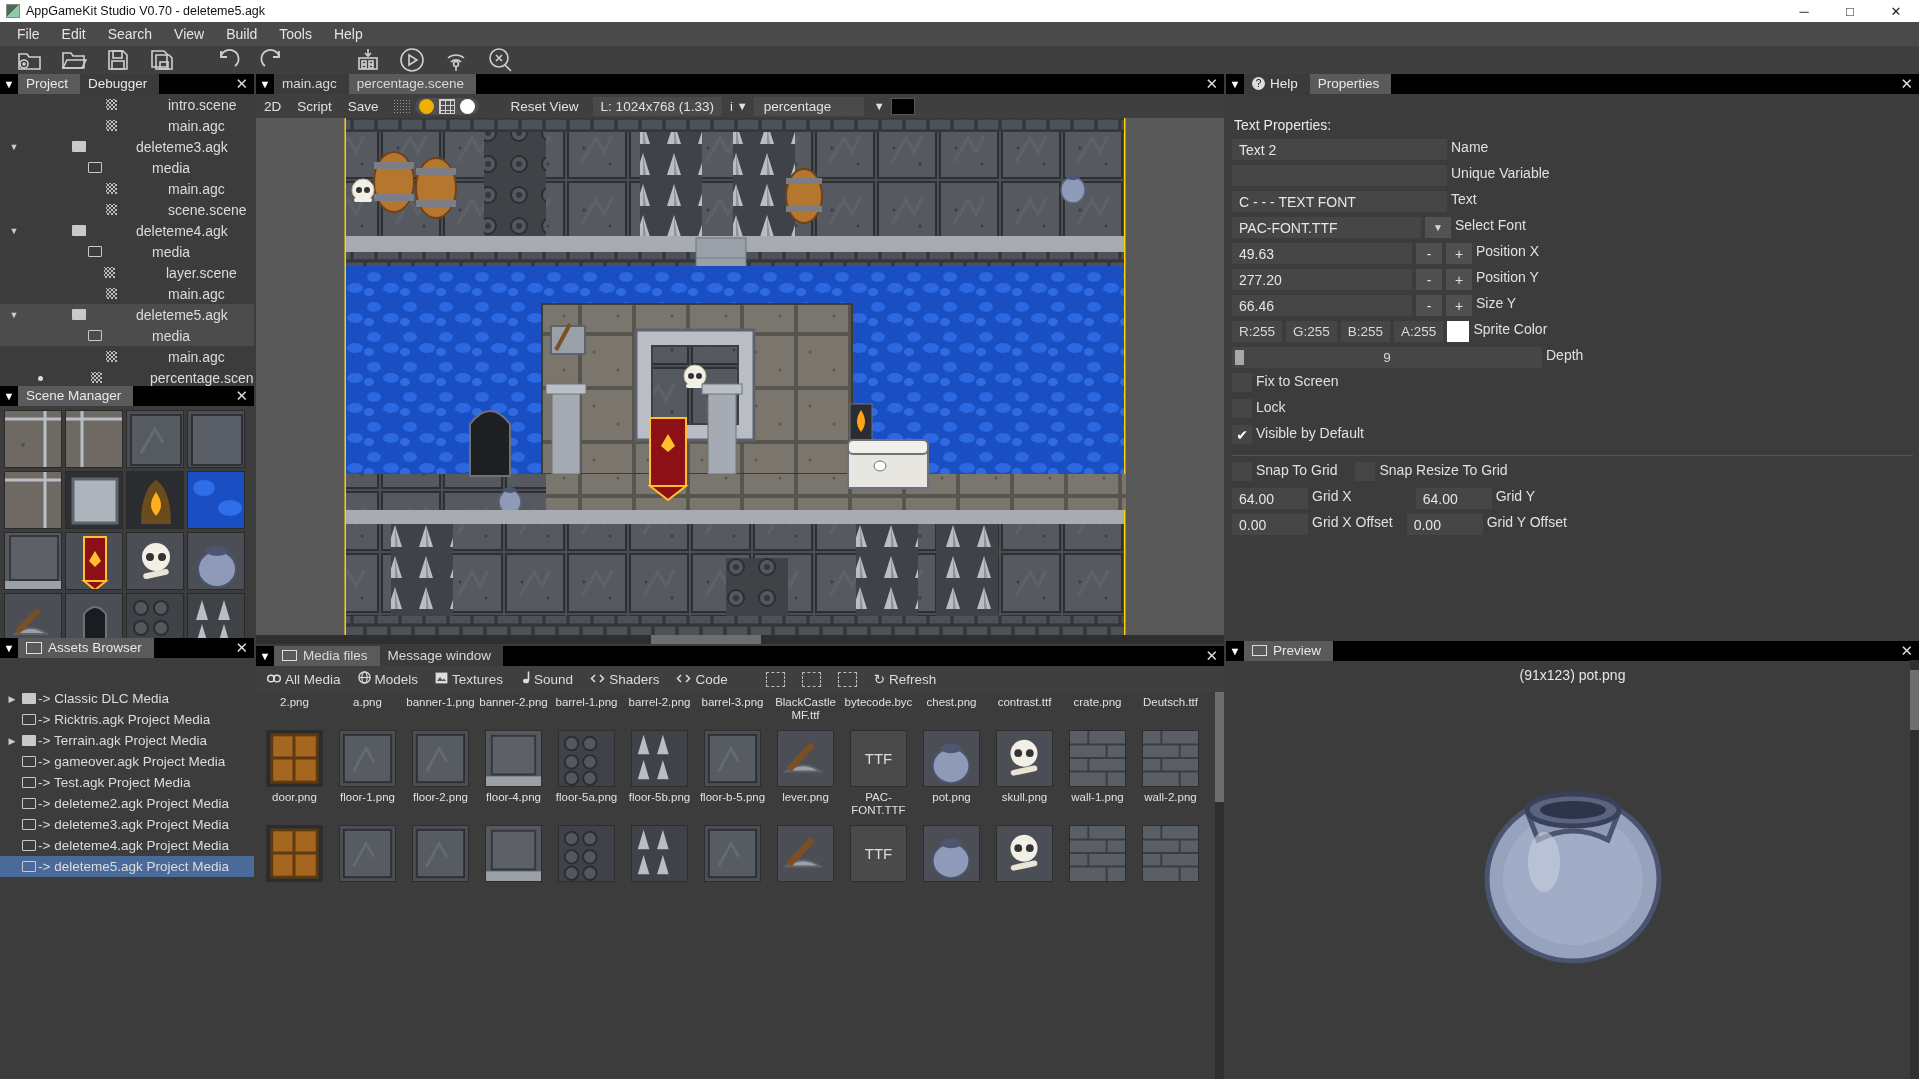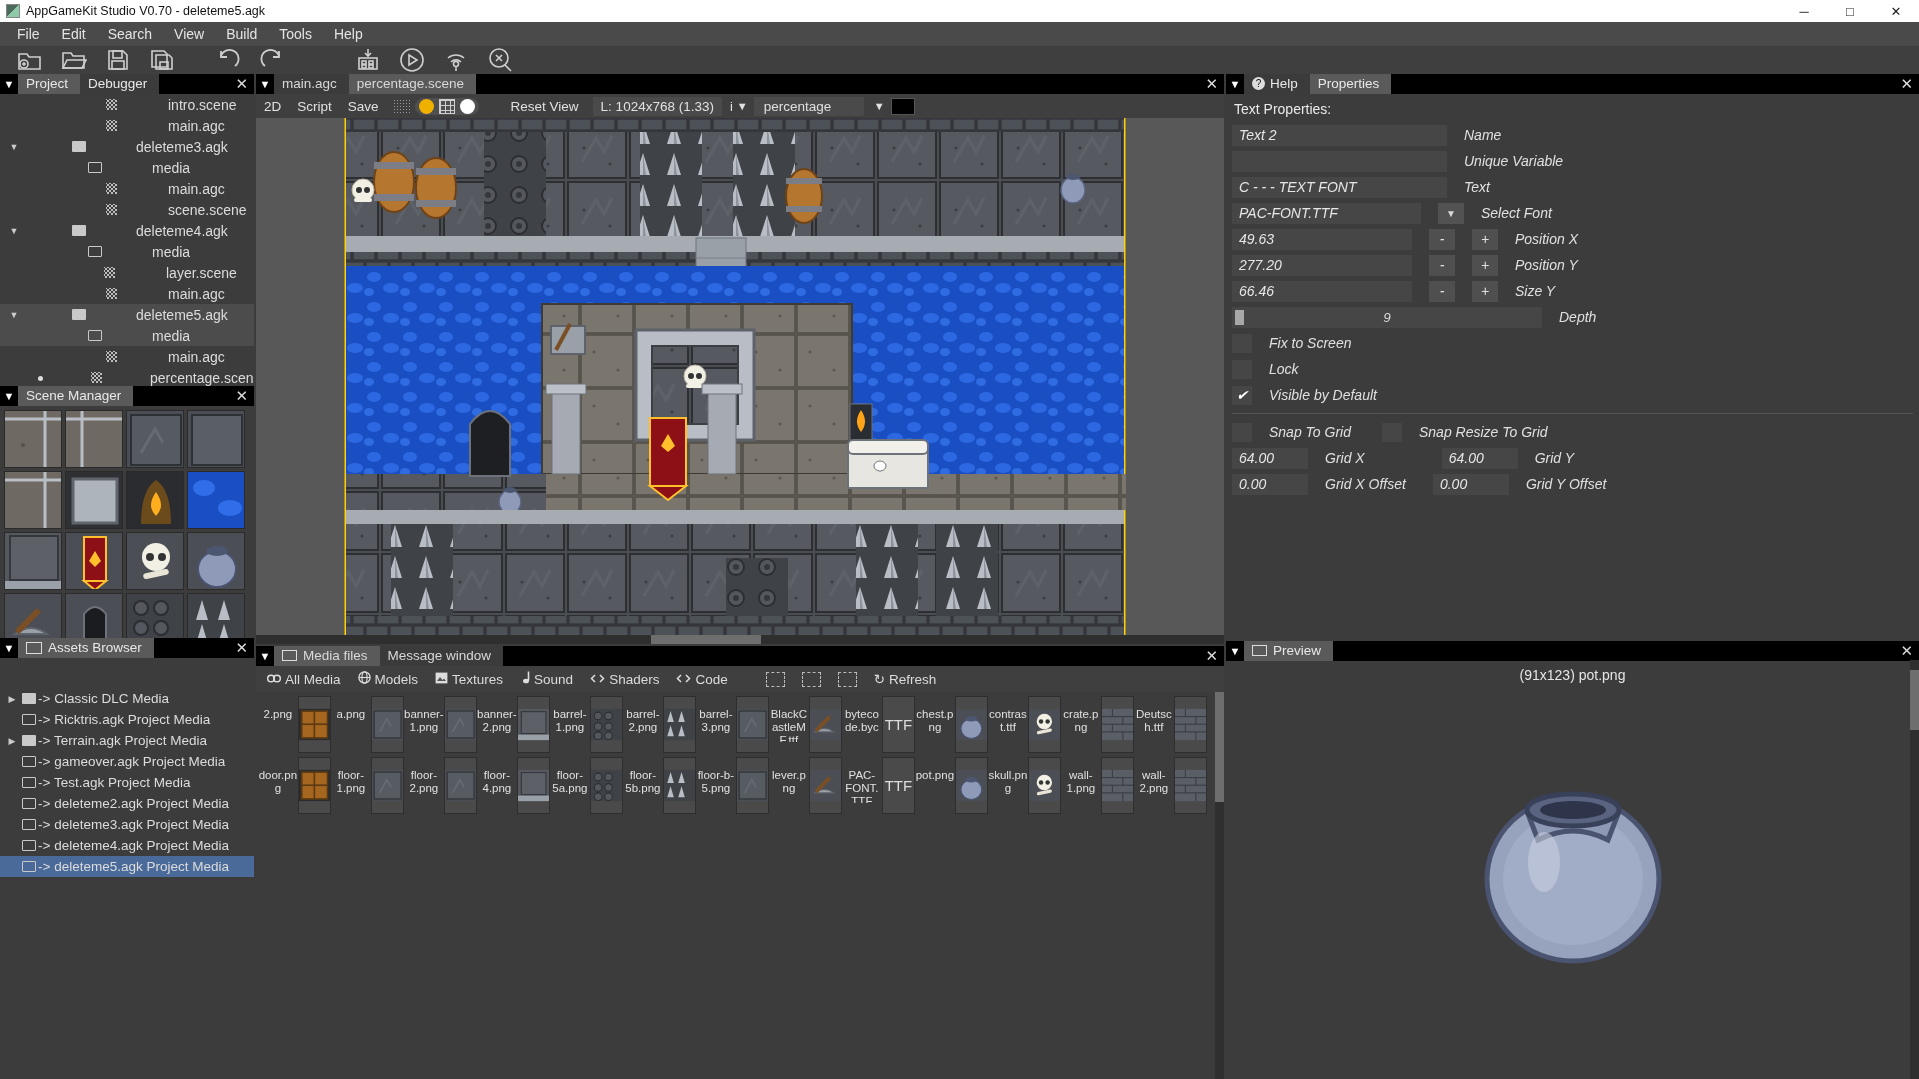--- a/index.html
+++ b/index.html
@@ -124,36 +124,36 @@
   .mftabs { height:20px; background:#000; display:flex; align-items:center; }
   .mftoolbar { position:absolute; left:0; top:20px; right:0; height:26px;
     background:#3f3f3f; display:flex; align-items:center; gap:3px;
     font-size:13.5px; padding-left:4px; }
   .mfb { display:flex; align-items:center; gap:4px; padding:3px 7px;
     color:#dcdcdc; }
   .mfbody { position:absolute; left:0; top:46px; right:0; bottom:0;
     background:#3c3c3c; overflow:hidden; }
   .mfgrid { display:grid; grid-template-columns:repeat(13,73px);
     padding:4px 2px; }
-  .mfcell { width:73px; display:flex; flex-direction:row;
+  .mfcell { width:73px; display:flex; flex-direction:column;
     align-items:center; }
   .mflabel { font-size:11.5px; color:#e0e0e0; text-align:center;
     line-height:13px; height:34px; width:70px; overflow:hidden;
     word-break:break-word; }
   .mfthumb { width:57px; height:57px; background:#4a4a4a;
     border:1px solid #2e2e2e; position:relative; overflow:hidden;
     display:flex; align-items:center; justify-content:center; }
 
   
   #props-panel { left:1226px; top:74px; width:693px; height:565px; }
   .propbody { position:absolute; left:0; top:20px; right:0; bottom:0;
     background:#3c3c3c; padding:3px 2px; overflow:hidden; }
-  .phead { font-size:14px; color:#eaeaea; padding:4px 6px 6px 6px; }
-  .prow { display:flex; align-items:center; gap:17px; height:24px;
-    margin-bottom:2px; padding:0 4px;font-style:italic; }
+  .phead { font-size:14px; color:#eaeaea; padding:4px 6px 6px 6px;margin-top:16px; }
+  .prow { display:flex; gap:4px; height:24px;
+    margin-bottom:2px; padding:0 4px; }
   .pfield { background:#464646; height:21px; display:flex; align-items:center;
     padding:0 7px; font-size:14px; color:#e6e6e6; }
   .pfield.wide { width:215px; }
   .pfield.num { width:180px; }
   .plabel { font-size:14px; color:#e0e0e0; }
   .spin { width:26px; height:21px; background:#4f4f4f; display:flex;
     align-items:center; justify-content:center; font-size:14px; color:#e0e0e0; }
   .ddbtn { width:26px; height:21px; background:#525252; display:flex;
     align-items:center; justify-content:center; font-size:10px; }
   .slider { width:310px; height:21px; background:#464646; position:relative;
@@ -1197,20 +1197,28 @@
       </div>
 
       <div class="prow">
         <div class="pfield num">66.46</div>
         <div class="spin">-</div>
         <div class="spin">+</div>
         <div class="plabel">Size Y</div>
       </div>
 
 
+      <div class="prow">
+        <div class="rgbf">R:255</div>
+        <div class="rgbf">G:255</div>
+        <div class="rgbf">B:255</div>
+        <div class="rgbf">A:255</div>
+        <div class="colorsw" id="sprite-swatch" style="background: rgb(255, 255, 255);"></div>
+        <div class="plabel">Sprite Color</div>
+      </div>
 
 
       <div class="prow">
         <div class="slider">
           <div class="sknob"></div>
           <span>9</span>
         </div>
         <div class="plabel">Depth</div>
       </div>
 

